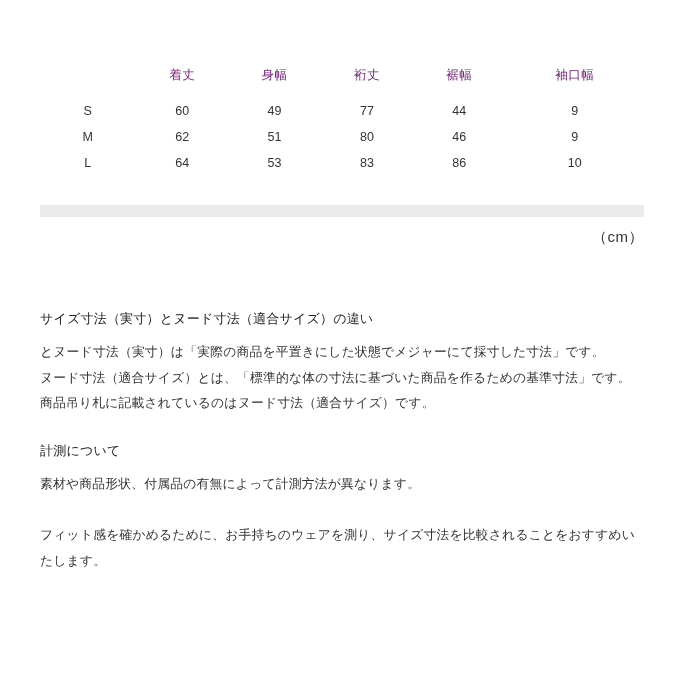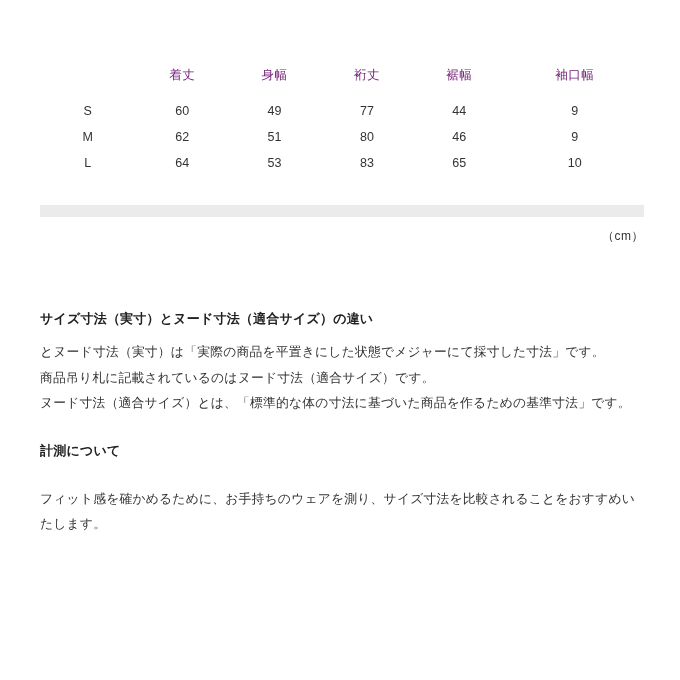--- a/index.html
+++ b/index.html
@@ -64,38 +64,38 @@
     left: 40px;
     top: 205px;
     width: 604px;
     height: 12px;
     background: #ebebeb;
   }
   .unit-label {
     position: absolute;
     right: 36px;
     top: 228px;
-    font-size: 12px;
+    font-size: 15px;
     color: #333333;
     letter-spacing: 0.5px;
   }
 
   
   .notes {
     position: absolute;
     left: 40px;
     top: 310px;
     width: 606px;
   }
   .note-block {
     margin-bottom: 26px;
   }
   .note-title {
     font-size: 13px;
-    font-weight: bold;
+    font-weight: normal;
     color: #222222;
     margin-bottom: 11px;
     letter-spacing: 0.2px;
   }
   .note-line {
     font-size: 12.8px;
     line-height: 2.0;
     color: #333333;
     letter-spacing: 0.2px;
   }
@@ -141,39 +141,40 @@
           <td>51</td>
           <td>80</td>
           <td>46</td>
           <td>9</td>
         </tr>
         <tr>
           <td class="rowhead">L</td>
           <td>64</td>
           <td>53</td>
           <td>83</td>
-          <td>65</td>
+          <td>86</td>
           <td>10</td>
         </tr>
       </tbody>
     </table>
   </div>
 
   <div class="unit-bar"></div>
   <div class="unit-label">（cm）</div>
 
   <div class="notes">
 
     <div class="note-block">
       <div class="note-title">サイズ寸法（実寸）とヌード寸法（適合サイズ）の違い</div>
       <div class="note-line">とヌード寸法（実寸）は「実際の商品を平置きにした状態でメジャーにて採寸した寸法」です。</div>
+      <div class="note-line">ヌード寸法（適合サイズ）とは、「標準的な体の寸法に基づいた商品を作るための基準寸法」です。</div>
       <div class="note-line">商品吊り札に記載されているのはヌード寸法（適合サイズ）です。</div>
-      <div class="note-line">ヌード寸法（適合サイズ）とは、「標準的な体の寸法に基づいた商品を作るための基準寸法」です。</div>
     </div>
 
     <div class="note-block">
       <div class="note-title">計測について</div>
+      <div class="note-line">素材や商品形状、付属品の有無によって計測方法が異なります。</div>
     </div>
 
     <div class="note-para gap-block">フィット感を確かめるために、お手持ちのウェアを測り、サイズ寸法を比較されることをおすすめいたします。</div>
   </div>
 
 </div>
 
 </body></html>

